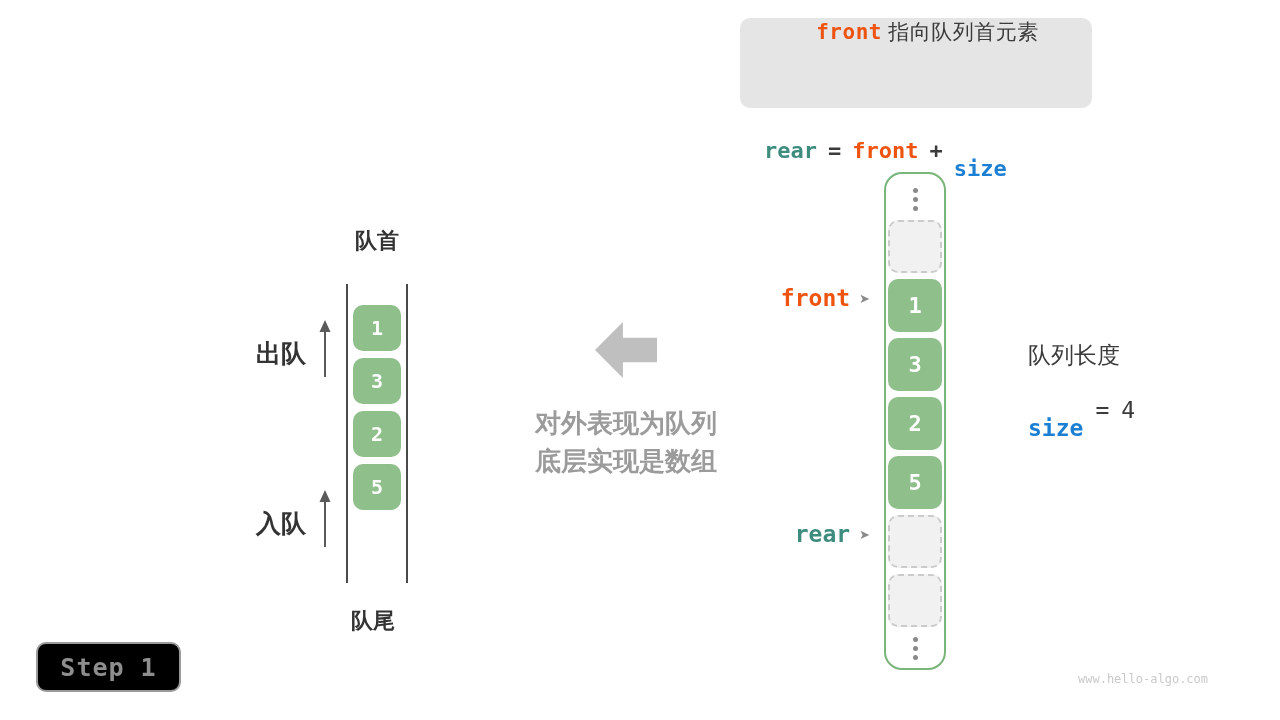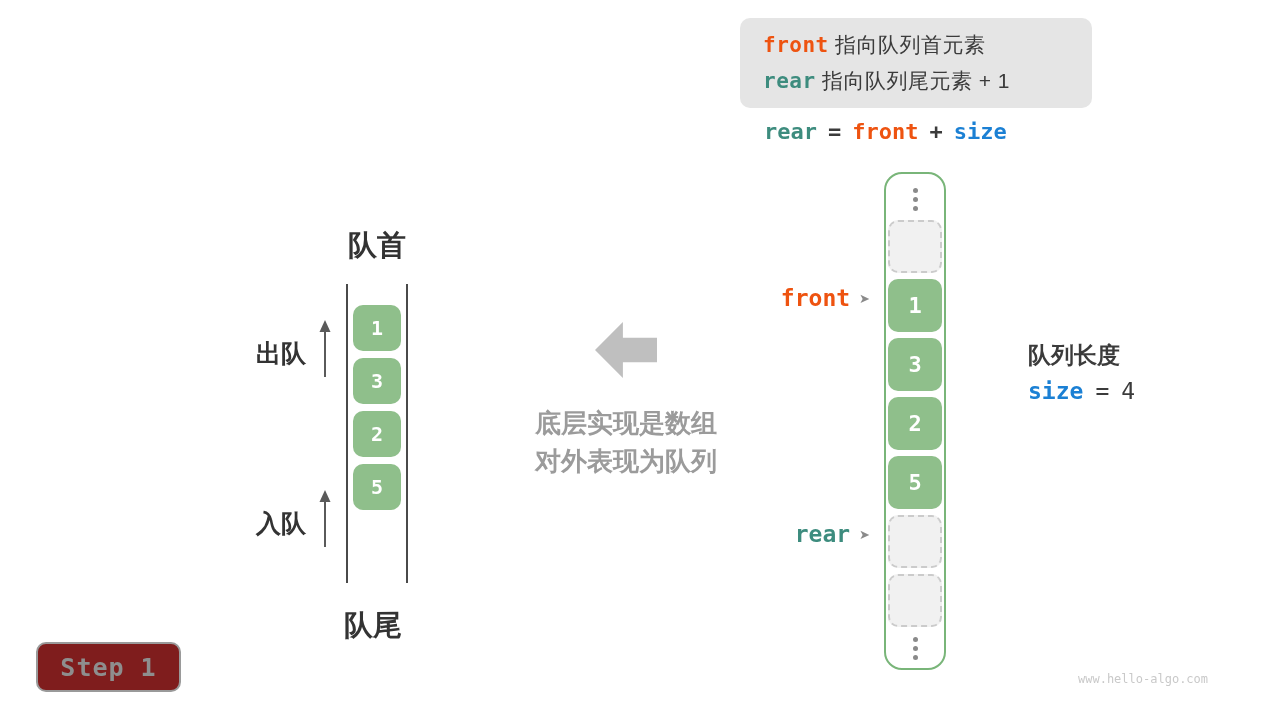--- a/index.html
+++ b/index.html
@@ -20,34 +20,34 @@
     --dot-gray:#8A8A8A;
   }
   *{margin:0;padding:0;box-sizing:border-box;}
   html,body{width:1280px;height:720px;background:#ffffff;overflow:hidden;}
   body{font-family:"Liberation Sans","DejaVu Sans",sans-serif;position:relative;}
   .mono{font-family:"DejaVu Sans Mono","Liberation Mono",monospace;}
   .abs{position:absolute;}
 
   
   .info-box{left:740px;top:18px;width:352px;height:90px;background:var(--info-bg);
-    border-radius:10px;display:flex;flex-direction:column;justify-content:center;
+    border-radius:10px;display:flex;flex-direction:row;justify-content:center;
     gap:8px;padding-left:23px;}
   .info-line{font-size:21px;color:var(--dark);font-weight:500;letter-spacing:.5px;}
   .kw{font-weight:bold;font-size:21px;}
   .kw-front{color:var(--orange);}
   .kw-rear{color:var(--teal);}
-  .kw-size{color:var(--blue);}
+  .kw-size{color:var(--blue);margin-top:37px;}
 
   
   .formula{left:764px;top:119px;font-size:22px;font-weight:bold;color:var(--dark);
     display:flex;align-items:center;gap:11px;}
 
   
-  .cn-label{font-size:29px;font-weight:bold;color:#333;}
+  .cn-label{font-size:22px;font-weight:bold;color:#333;}
   .q-top-label{left:346px;top:226px;width:62px;text-align:center;}
   .q-bottom-label{left:342px;top:606px;width:62px;text-align:center;}
   .vline{width:2px;background:var(--line-gray);top:284px;height:299px;}
   .vline-l{left:346px;}
   .vline-r{left:406px;}
   .q-cell{left:353px;width:48px;height:46px;border-radius:10px;background:var(--cell-green);
     color:#fff;font-size:20px;font-weight:600;display:flex;align-items:center;justify-content:center;}
   .op-label{font-size:25px;font-weight:bold;color:#333;}
   .deq-label{left:256px;top:337px;}
   .enq-label{left:256px;top:507px;}
@@ -72,42 +72,38 @@
   .a-val{background:var(--cell-green);color:#fff;font-size:22px;font-weight:600;}
   .a-empty{background:var(--empty-bg);border:2px dashed var(--empty-border);}
 
   .pointer-row{width:104px;display:flex;align-items:center;justify-content:flex-end;gap:9px;}
   .front-row{left:766px;top:285px;}
   .rear-row{left:766px;top:521px;}
   .pointer-word{font-size:23px;font-weight:bold;}
   .pointer-glyph{font-size:13px;color:var(--dot-gray);font-family:"DejaVu Sans",sans-serif;}
 
   
-  .size-label{left:1028px;top:340px;font-size:23px;color:var(--dark);font-weight:700;}
+  .size-label{left:1028px;top:340px;font-size:23px;color:var(--dark);font-weight:400;}
   .size-line{left:1028px;top:378px;font-size:23px;font-weight:bold;color:var(--dark);
     display:flex;align-items:center;gap:12px;}
   .size-eq,.size-val{font-weight:normal;}
 
   
   .step-box{left:36px;top:642px;width:145px;height:50px;border:2px solid #9a9a9a;
-    border-radius:10px;background:#7f1d1d;display:flex;align-items:center;justify-content:center;
+    border-radius:10px;background:#000000;display:flex;align-items:center;justify-content:center;
     font-size:25px;font-weight:bold;color:var(--step-gray);letter-spacing:1px;}
   .watermark{left:1078px;top:672px;font-size:12px;color:var(--watermark);}
 </style>
 </head>
 <body>
 
 <div class="abs info-box">
   <div class="info-line">
     <span class="mono kw kw-front">front</span>
     <span>指向队列首元素</span>
-  </div>
-  <div class="info-line">
-    <span class="mono kw kw-rear">rear</span>
-    <span>指向队列尾元素 + 1</span>
   </div>
 </div>
 
 <div class="abs formula mono">
   <span class="kw-rear">rear</span>
   <span>=</span>
   <span class="kw-front">front</span>
   <span>+</span>
   <span class="kw-size">size</span>
 </div>
@@ -129,22 +125,22 @@
 </svg>
 
 <div class="abs op-label enq-label">入队</div>
 <svg class="abs up-arrow enq-arrow" width="14" height="58" viewBox="0 0 14 58">
   <line x1="7" y1="57" x2="7" y2="10" stroke="#5A5A5A" stroke-width="2"></line>
   <polygon points="7,0 1.5,12 12.5,12" fill="#5A5A5A"></polygon>
 </svg>
 
 <div class="abs block-arrow"></div>
 <div class="abs caption">
+  <div>对外表现为队列</div>
   <div>底层实现是数组</div>
-  <div>对外表现为队列</div>
 </div>
 
 <div class="abs array-box">
   <div class="dots">
       <i></i>
       <i></i>
       <i></i>
     </div>
   <div class="a-cell a-empty"></div>
   <div class="a-cell a-val mono">1</div>

